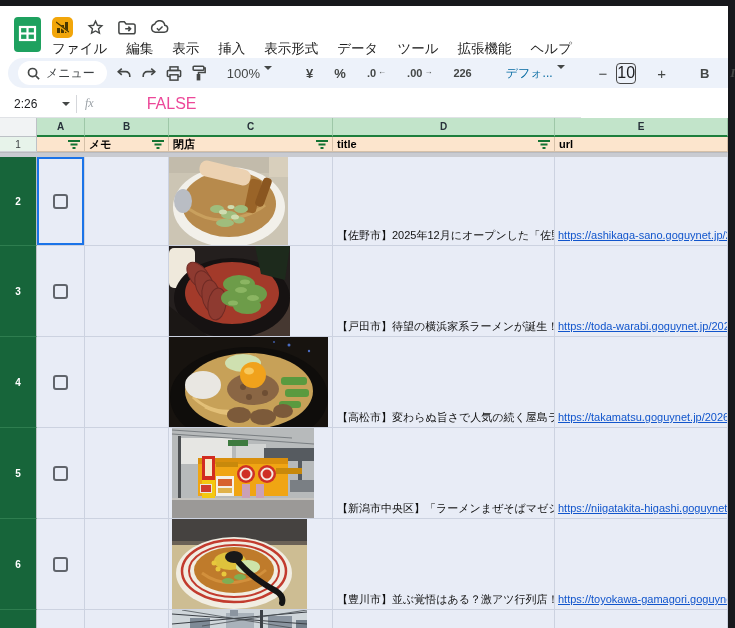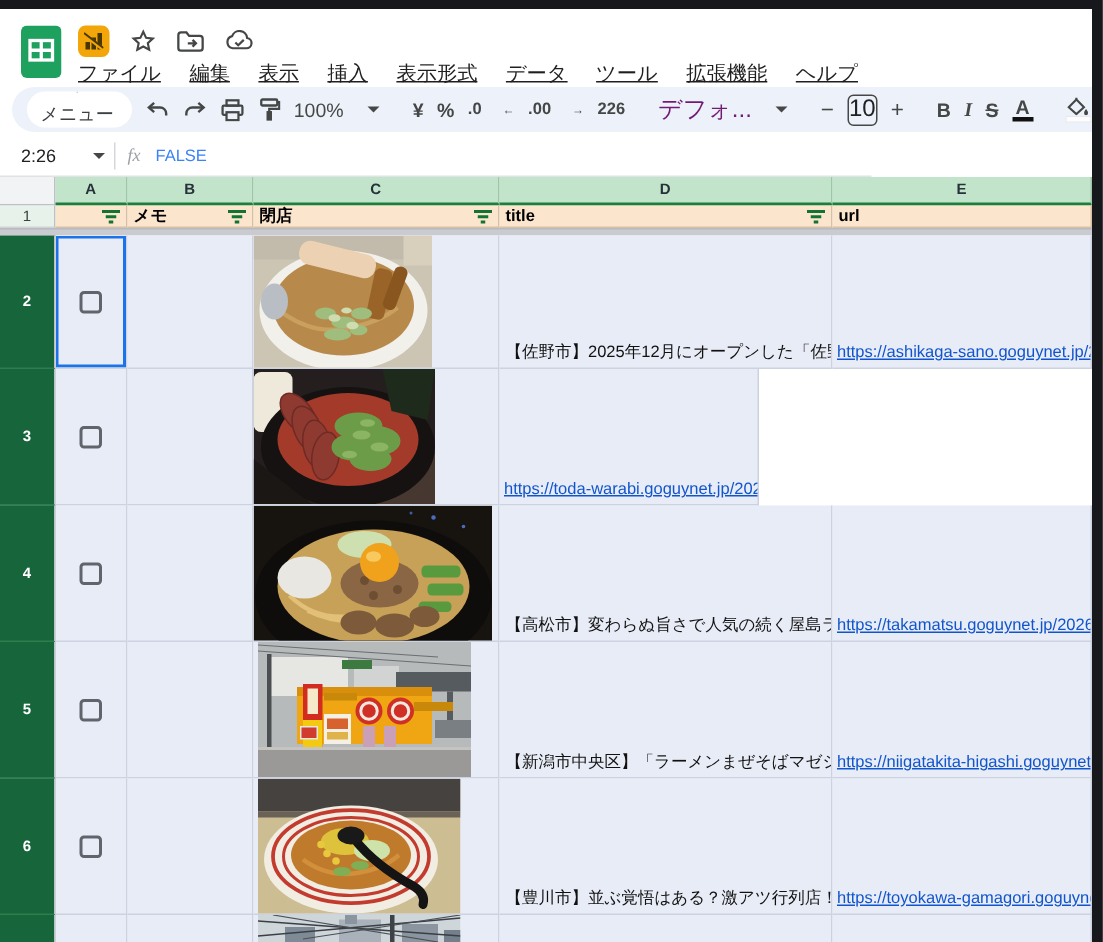--- a/index.html
+++ b/index.html
@@ -9,47 +9,47 @@
   .abs{position:absolute;}
   
   .window-bg{left:0;top:6px;width:728px;height:622px;background:#fff;}
   .topbar{left:0;top:6px;width:728px;height:52px;background:#fff;}
   .sheets-logo{left:14px;top:11px;width:27px;height:35px;}
   .title-row{left:52px;top:9px;height:24px;display:flex;align-items:center;gap:14px;}
   .doc-title{font-size:15px;color:#1f1f1f;white-space:nowrap;}
   .badge{width:21px;height:21px;border-radius:5px;background:#f2a60a;display:flex;align-items:center;justify-content:center;}
   .tb-ico{color:#444746;display:flex;align-items:center;}
   .menu-row{left:52px;top:33px;height:20px;display:flex;align-items:center;gap:19px;}
-  .menu-item{font-size:13.5px;color:#1f1f1f;white-space:nowrap;cursor:default;text-decoration:underline;}
+  .menu-item{font-size:13.5px;color:#1f1f1f;white-space:nowrap;cursor:default;}
   
   .toolbar-strip{left:0;top:58px;width:728px;height:32px;background:#fff;}
   .toolbar{position:absolute;left:8px;top:0;width:720px;height:30px;background:#edf2fa;
     border-radius:16px 0 0 16px;display:flex;align-items:center;padding:0 10px;gap:9px;color:#444746;}
   .search-pill{height:24px;background:#fff;border-radius:12px;display:flex;align-items:center;gap:6px;
-    padding:0 12px 0 9px;font-size:12px;color:#3c4043;white-space:nowrap;flex-direction:column;}
+    padding:0 12px 0 9px;font-size:12px;color:#3c4043;white-space:nowrap;}
   .vdiv{width:1px;height:20px;background:#c6cad1;margin:0 2px;}
-  .t-btn{font-size:13px;color:#444746;display:flex;align-items:center;gap:16px;white-space:nowrap;}
+  .t-btn{font-size:13px;color:#444746;display:flex;gap:4px;white-space:nowrap;margin-left:12px;}
   .t-glyph{font-size:13px;font-weight:bold;}
   .caret{width:0;height:0;border-left:4px solid transparent;border-right:4px solid transparent;border-top:4px solid #444746;}
   .fsize-box{width:26px;height:21px;border:1px solid #474747;border-radius:4px;display:flex;
     align-items:center;justify-content:center;font-size:16px;color:#202124;background:#edf2fa;}
   .fmt-small{font-size:11px;font-weight:bold;letter-spacing:0;}
   .subarrow{font-size:8px;margin-left:-2px;}
   .stk{text-decoration:line-through;font-weight:bold;font-size:13px;}
   .a-color{display:flex;flex-direction:column;align-items:center;line-height:11px;}
   .a-color .A{font-size:13px;font-weight:bold;}
   .bar-black{width:14px;height:3px;background:#111;margin-top:1px;}
   .bar-white{width:16px;height:3px;background:#fdfdfd;margin-top:1px;box-shadow:0 0 0 .5px #e3e6ea;}
   
   .formula-bar{left:0;top:90px;width:581px;height:28px;background:#fff;border-bottom:1px solid #e0e2e6;
     display:flex;align-items:center;}
   .name-box{width:62px;padding-left:14px;font-size:12px;color:#202124;}
   .fb-div{width:1px;height:18px;background:#d5d7db;margin:0 8px 0 6px;}
   .fx{font-size:12px;font-style:italic;color:#9aa0a6;font-family:"Liberation Serif","DejaVu Serif",serif;margin-right:10px;}
-  .fb-value{font-size:11px;color:#3b82f6;}
+  .fb-value{font-size:16px;color:#ec4899;margin-left:43px;}
   
   .grid{left:0;top:118px;width:728px;height:510px;background:#fff;overflow:hidden;font-size:11px;}
   .g-row{display:flex;}
   .colhead-row{height:19px;}
   .corner{width:37px;background:#f1f3f4;border-right:1px solid #bdc1c6;border-bottom:1px solid #bdc1c6;}
   .colhead{background:#c2e4ca;border-right:1px solid #9ec7a8;border-bottom:2px solid #1e7e3c;
     display:flex;align-items:center;justify-content:center;font-size:10px;font-weight:bold;color:#27313a;}
   .r1{height:15px;}
   .r1-head{width:37px;background:#e7f3ea;border-right:1px solid #bdc1c6;border-bottom:1px solid #cfd2d6;
     display:flex;align-items:center;justify-content:center;font-size:10px;color:#3c4043;}
@@ -172,21 +172,21 @@
         <span class="fmt-small">.0</span>
         <span class="subarrow">←</span>
       </span>
       <span class="t-btn">
         <span class="fmt-small">.00</span>
         <span class="subarrow">→</span>
       </span>
       <span class="t-btn fmt-small">226</span>
       <span class="vdiv"></span>
       <span class="t-btn" style="color:#9aa0a6;">
-        <span style="font-size:16px;color:#701a75;">デフォ...</span>
+        <span style="font-size:12px;color:#0369a1;">デフォ...</span>
         <span class="caret"></span>
       </span>
       <span class="vdiv"></span>
       <span class="t-btn" style="font-size:15px;">−</span>
       <span class="fsize-box">10</span>
       <span class="t-btn" style="font-size:15px;">+</span>
       <span class="vdiv"></span>
       <span class="t-btn t-glyph">B</span>
       <span class="t-btn" style="font-style:italic;font-weight:bold;font-size:13px;font-family:'Liberation Serif','DejaVu Serif',serif;">I</span>
       <span class="t-btn stk">S</span>
@@ -344,20 +344,23 @@
           </g>
           <g fill="#8bb562">
             <ellipse cx="72" cy="44" rx="6" ry="3"></ellipse>
               <ellipse cx="84" cy="52" rx="6" ry="3"></ellipse>
             <ellipse cx="64" cy="57" rx="5" ry="2.5"></ellipse>
               <ellipse cx="76" cy="36" rx="5" ry="2.5"></ellipse>
           </g>
           <path d="M0 60 L40 91 L0 91 Z" fill="#1b1715"></path>
         </svg>
       </div>
+      <div class="cell cD">
+          <span class="cell-title">【戸田市】待望の横浜家系ラーメンが誕生！</span>
+        </div>
       <div class="cell cE">
           <span class="cell-link">https://toda-warabi.goguynet.jp/2026/0</span>
         </div>
     </div>
 
     <div class="g-row d-row">
       <div class="rowhead">4</div>
       <div class="cell cA">
           <span class="checkbox"></span>
         </div>

